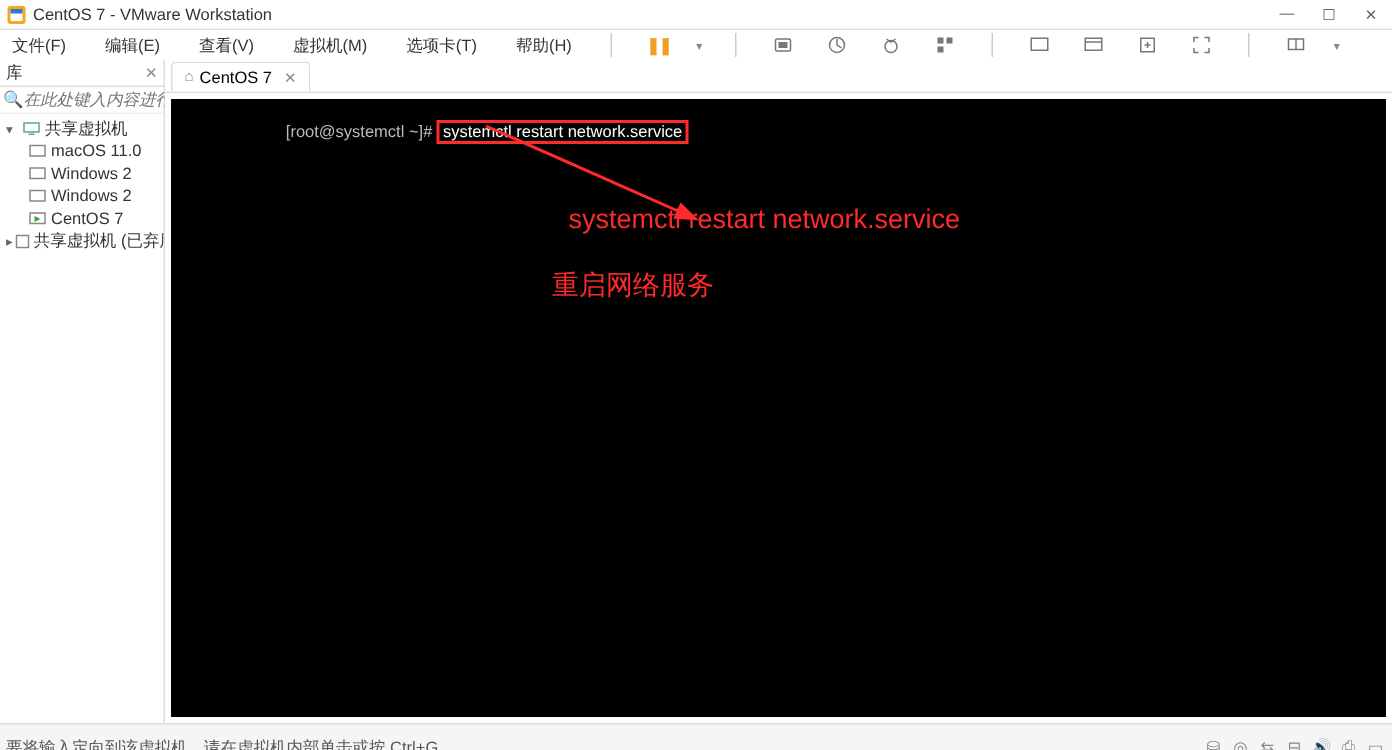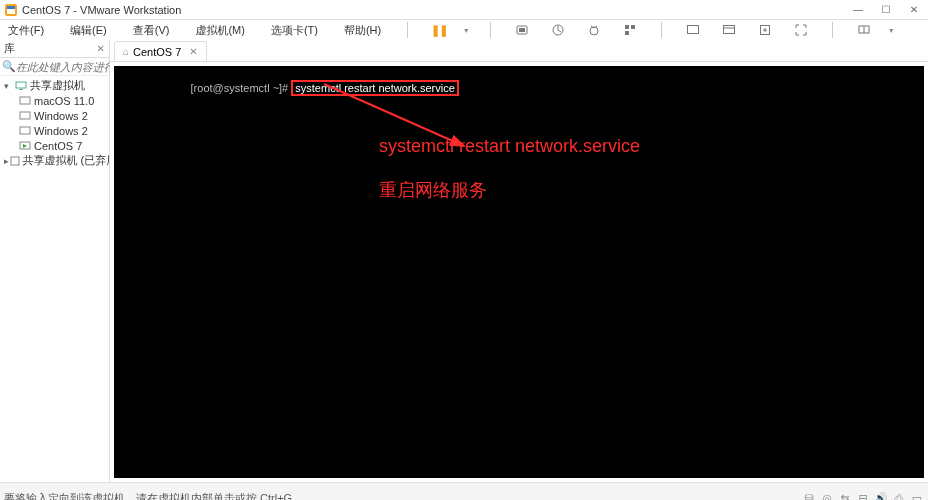--- a/index.html
+++ b/index.html
@@ -231,21 +231,21 @@
 
         <svg class="arrow" width="180" height="90" style="left:200px; top:12px;">
           <defs>
             <marker id="ah" markerWidth="10" markerHeight="10" refX="7" refY="3" orient="auto">
               <path d="M0,0 L8,3 L0,6 Z" fill="#ff2a2a"></path>
             </marker>
           </defs>
           <line x1="10" y1="6" x2="150" y2="68" stroke="#ff2a2a" stroke-width="2" marker-end="url(#ah)"></line>
         </svg>
         <div class="anno" style="left:265px; top:70px;">systemctl restart network.service</div>
-        <div class="anno cn" style="left:265px; top:112px;">重启网络服务</div>
+        <div class="anno cn" style="left:254px; top:112px;">重启网络服务</div>
       </div>
     </div>
   </div>
 </div>
 
 <div class="statusbar">
   <span>要将输入定向到该虚拟机，请在虚拟机内部单击或按 Ctrl+G。</span>
   <div class="right-icons">
     <span>⛁</span>
     <span>◎</span>

